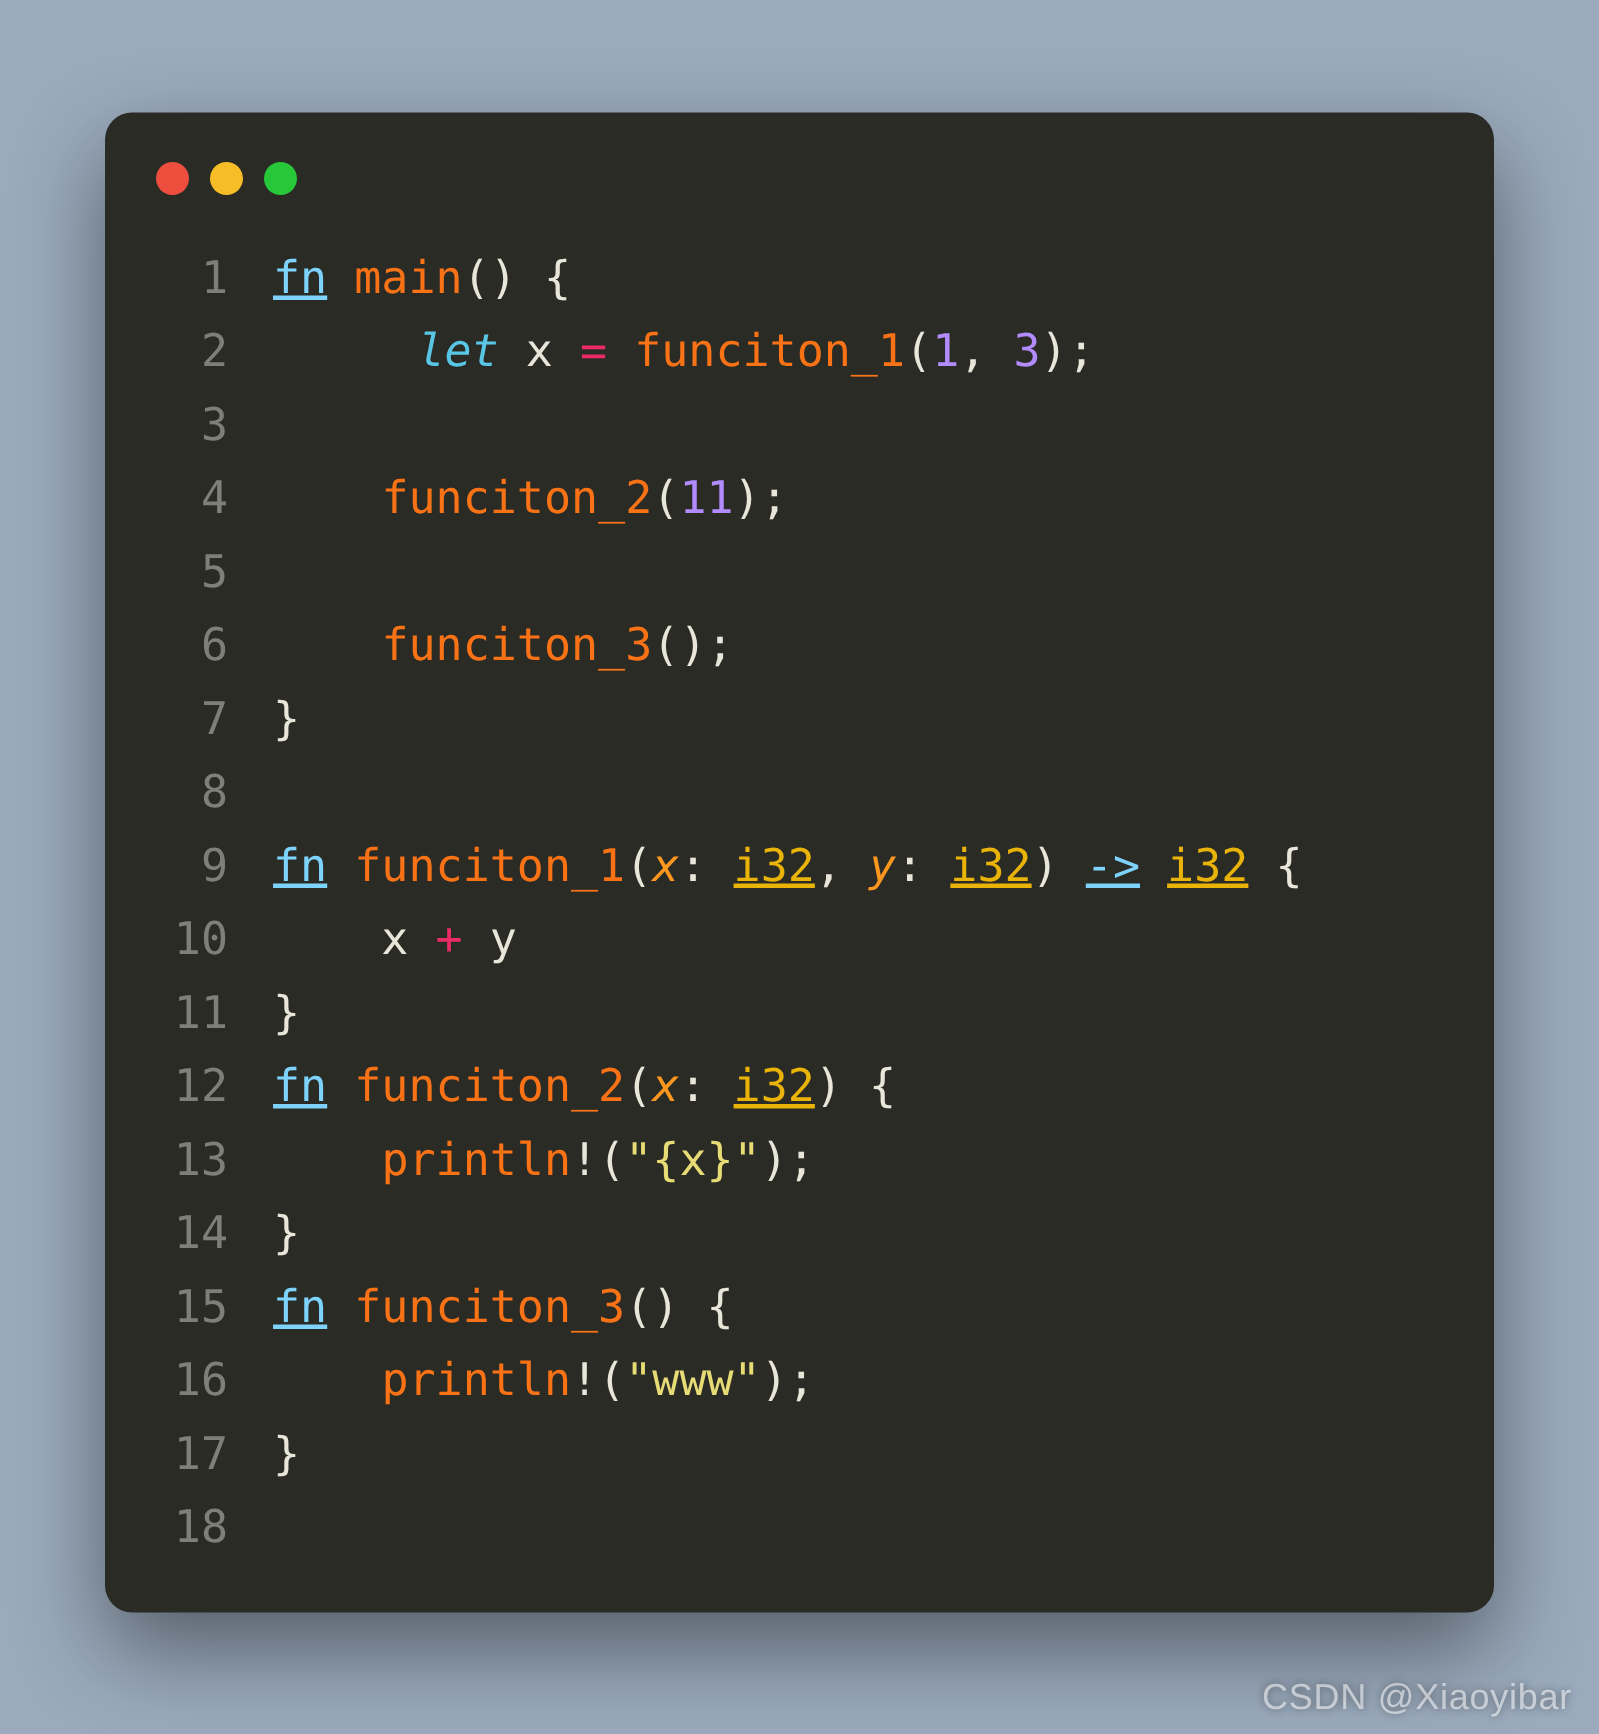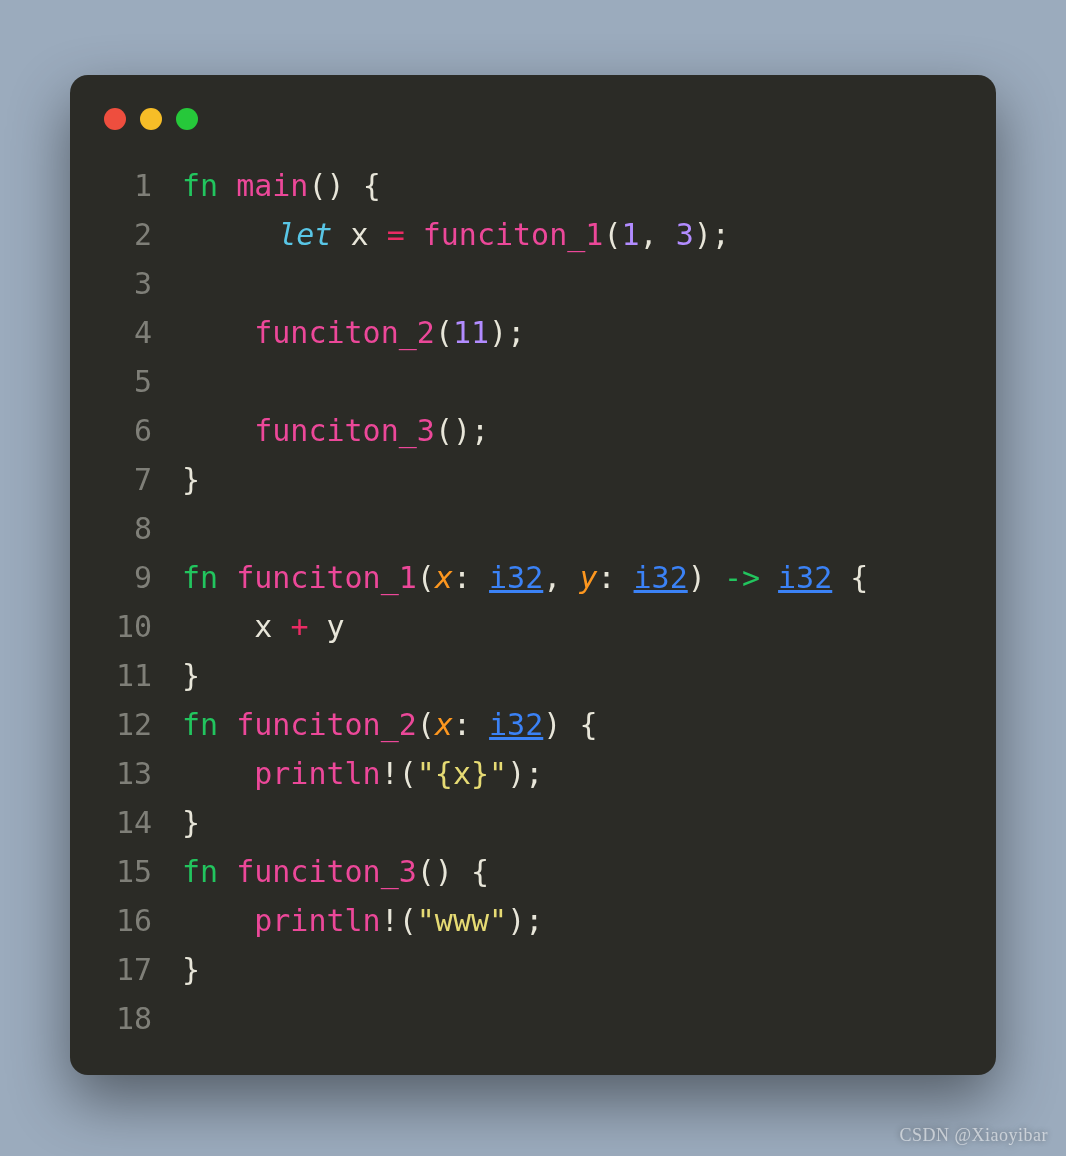--- a/index.html
+++ b/index.html
@@ -57,39 +57,39 @@
     color: #7f7f78;
     user-select: none;
     flex: 0 0 auto;
   }
   .code {
     padding-left: 30px;
     color: #e8e6d9;
   }
   .code span { white-space: pre; }
 
-  .tok-kw     { color: #22c55e; }                 
+  .tok-kw     { color: #7dd3fc; text-decoration: underline; }                 
   .tok-let    { color: #59c6e6; font-style: italic; margin-left: 24px; }
-  .tok-fnname { color: #ec4899; }
+  .tok-fnname { color: #f97316; }
   .tok-op     { color: #ea2b64; }
   .tok-num    { color: #b28cff; }                 
   .tok-paren  { color: #e8e6d9; }
   .tok-punct  { color: #e8e6d9; }
   .tok-str    { color: #e6db74; }                 
-  .tok-type   { color: #3b82f6; text-decoration: underline; } 
+  .tok-type   { color: #eab308; text-decoration: underline; } 
   .tok-param  { color: #fd971f; font-style: italic; } 
   .tok-bang   { color: #e8e6d9; }
 
   .watermark {
     position: absolute;
     right: 18px;
     bottom: 10px;
     color: rgba(255,255,255,0.55);
-    font-family: Liberation Serif, serif;
-    font-size: 18px;
+    font-family: Liberation Sans, sans-serif;
+    font-size: 24px;
     text-shadow: 0 0 6px rgba(0,0,0,0.4);
     letter-spacing: 0.5px;
     margin-left: 42px;
   }
 </style>
 </head>
 <body>
 
 <div class="window">
   <div class="titlebar">

